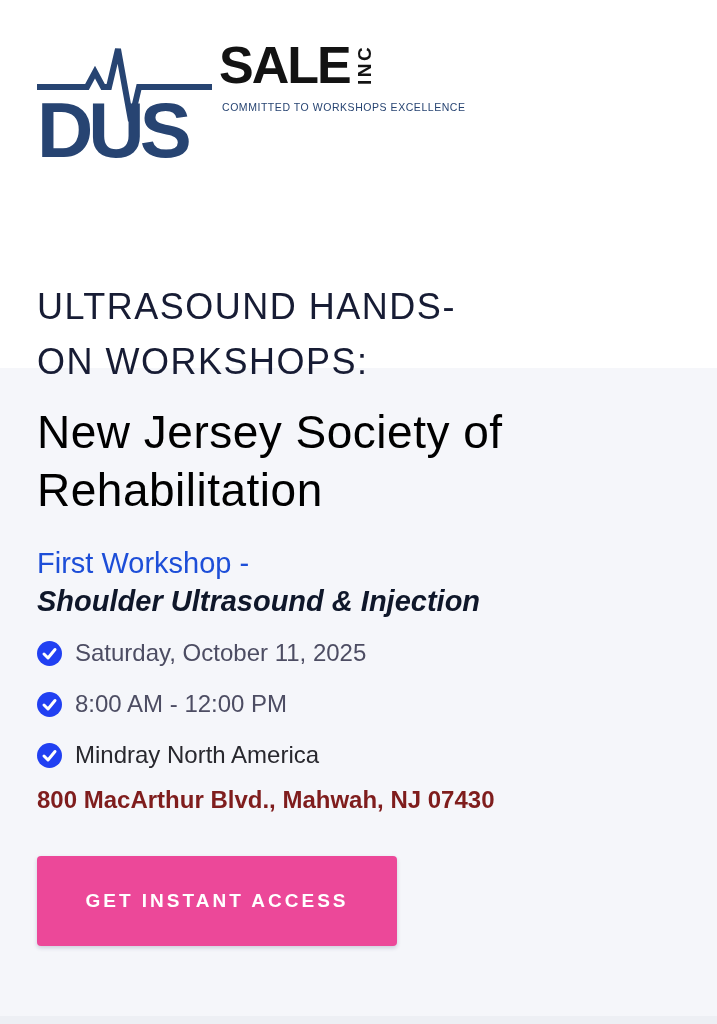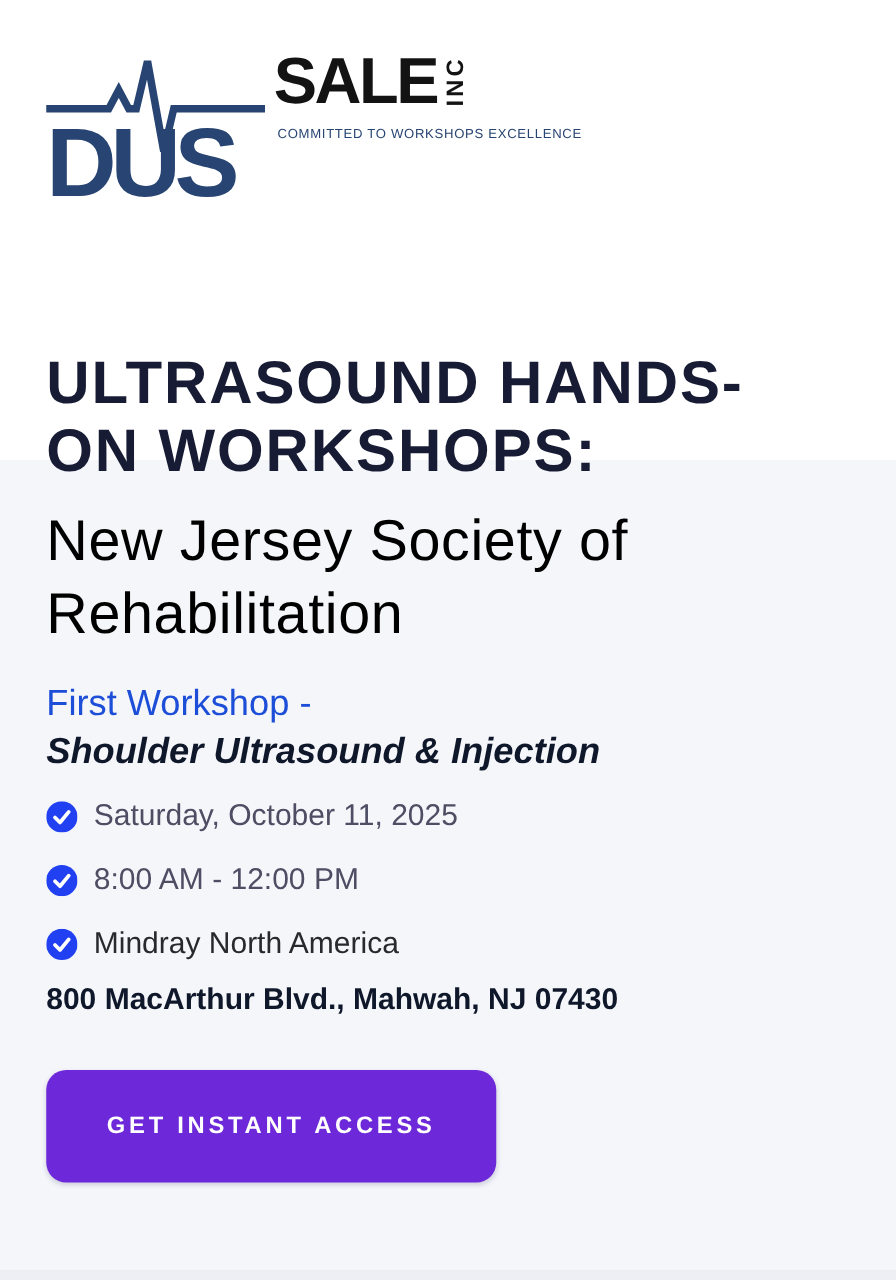--- a/index.html
+++ b/index.html
@@ -48,21 +48,21 @@
   }
   .logo-tagline {
     margin-top: 4px; margin-left: 3px;
     font-size: 10.5px; font-weight: 500; letter-spacing: 0.55px;
     color: #274472; white-space: nowrap;
   }
 
   
   .hero-title {
     margin-top: 116px;
-    font-size: 48px; font-weight: 700; letter-spacing: 1.5px;
+    font-size: 36px; font-weight: 400; letter-spacing: 1.5px;
     color: #171c34; line-height: 55px;
   }
   .hero-title span { display: block; }
   .hero-subtitle {
     margin-top: 14px;
     font-size: 46px; font-weight: 400; letter-spacing: 0.5px;
     color: #000000; line-height: 58px;
   }
   .hero-subtitle span { display: block; }
   .workshop-label {
@@ -75,30 +75,30 @@
 
   
   .details { margin-top: 19px; }
   .detail-row { display: flex; align-items: center; margin-bottom: 23px; }
   .check-icon { flex: 0 0 auto; width: 25px; height: 25px; margin-right: 13px; }
   .detail-text { font-size: 24px; font-weight: 400; }
   .detail-text.muted { color: #4d4d63; }
   .detail-text.dark  { color: #28282e; }
   .address {
     margin-top: -8px;
-    font-size: 24px; font-weight: 700; color: #0f172a; line-height: 32px;
+    font-size: 24px; font-weight: 700; color: #7f1d1d; line-height: 32px;
   }
 
   
   .cta-button {
     display: block;
     margin-top: 40px;
     width: 360px; height: 90px;
-    background: #6d28d9;
-    border: none; border-radius: 16px;
+    background: #ec4899;
+    border: none; border-radius: 4px;
     color: #ffffff;
     font-family: "Liberation Sans", sans-serif;
     font-size: 19px; font-weight: 700; letter-spacing: 3px;
     cursor: pointer;
     box-shadow: 0 2px 4px rgba(20, 30, 90, 0.18);
   }
 </style>
 </head>
 <body>
 

